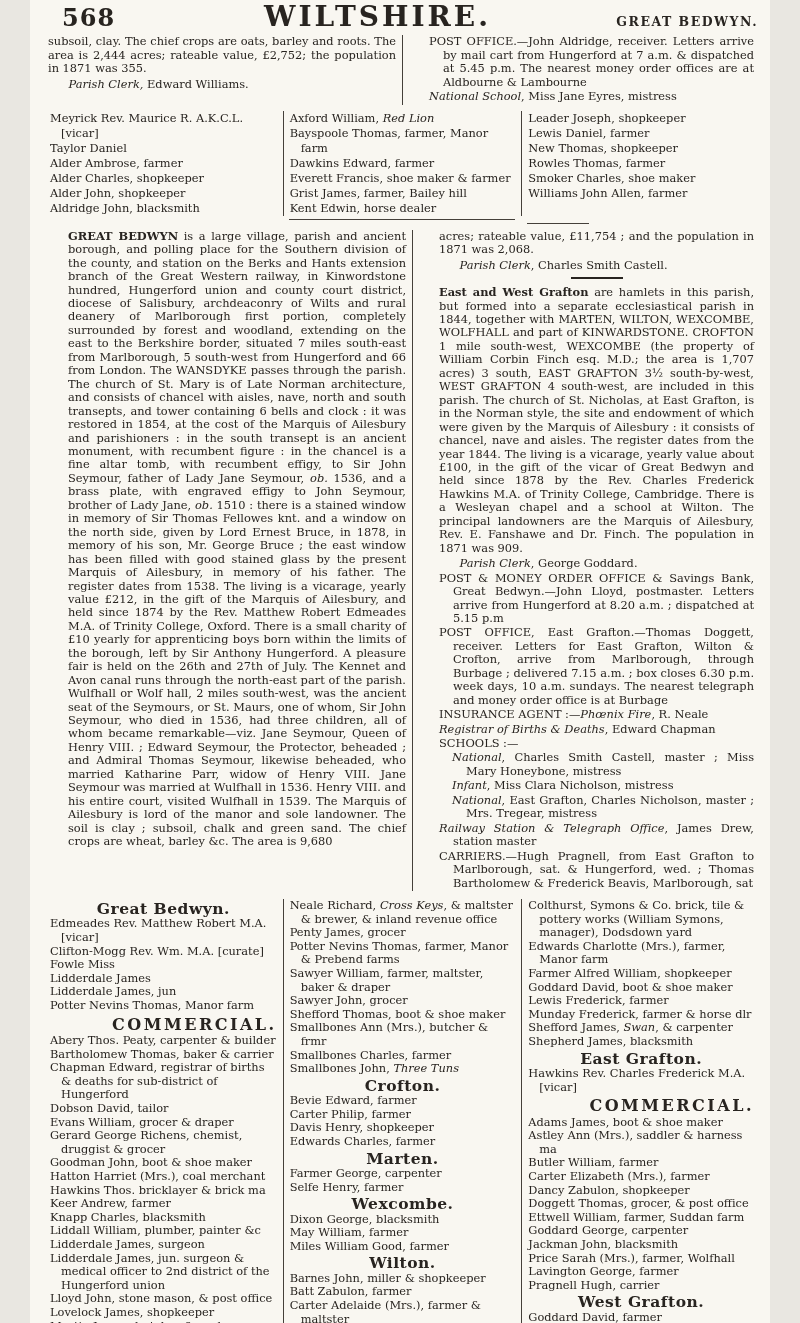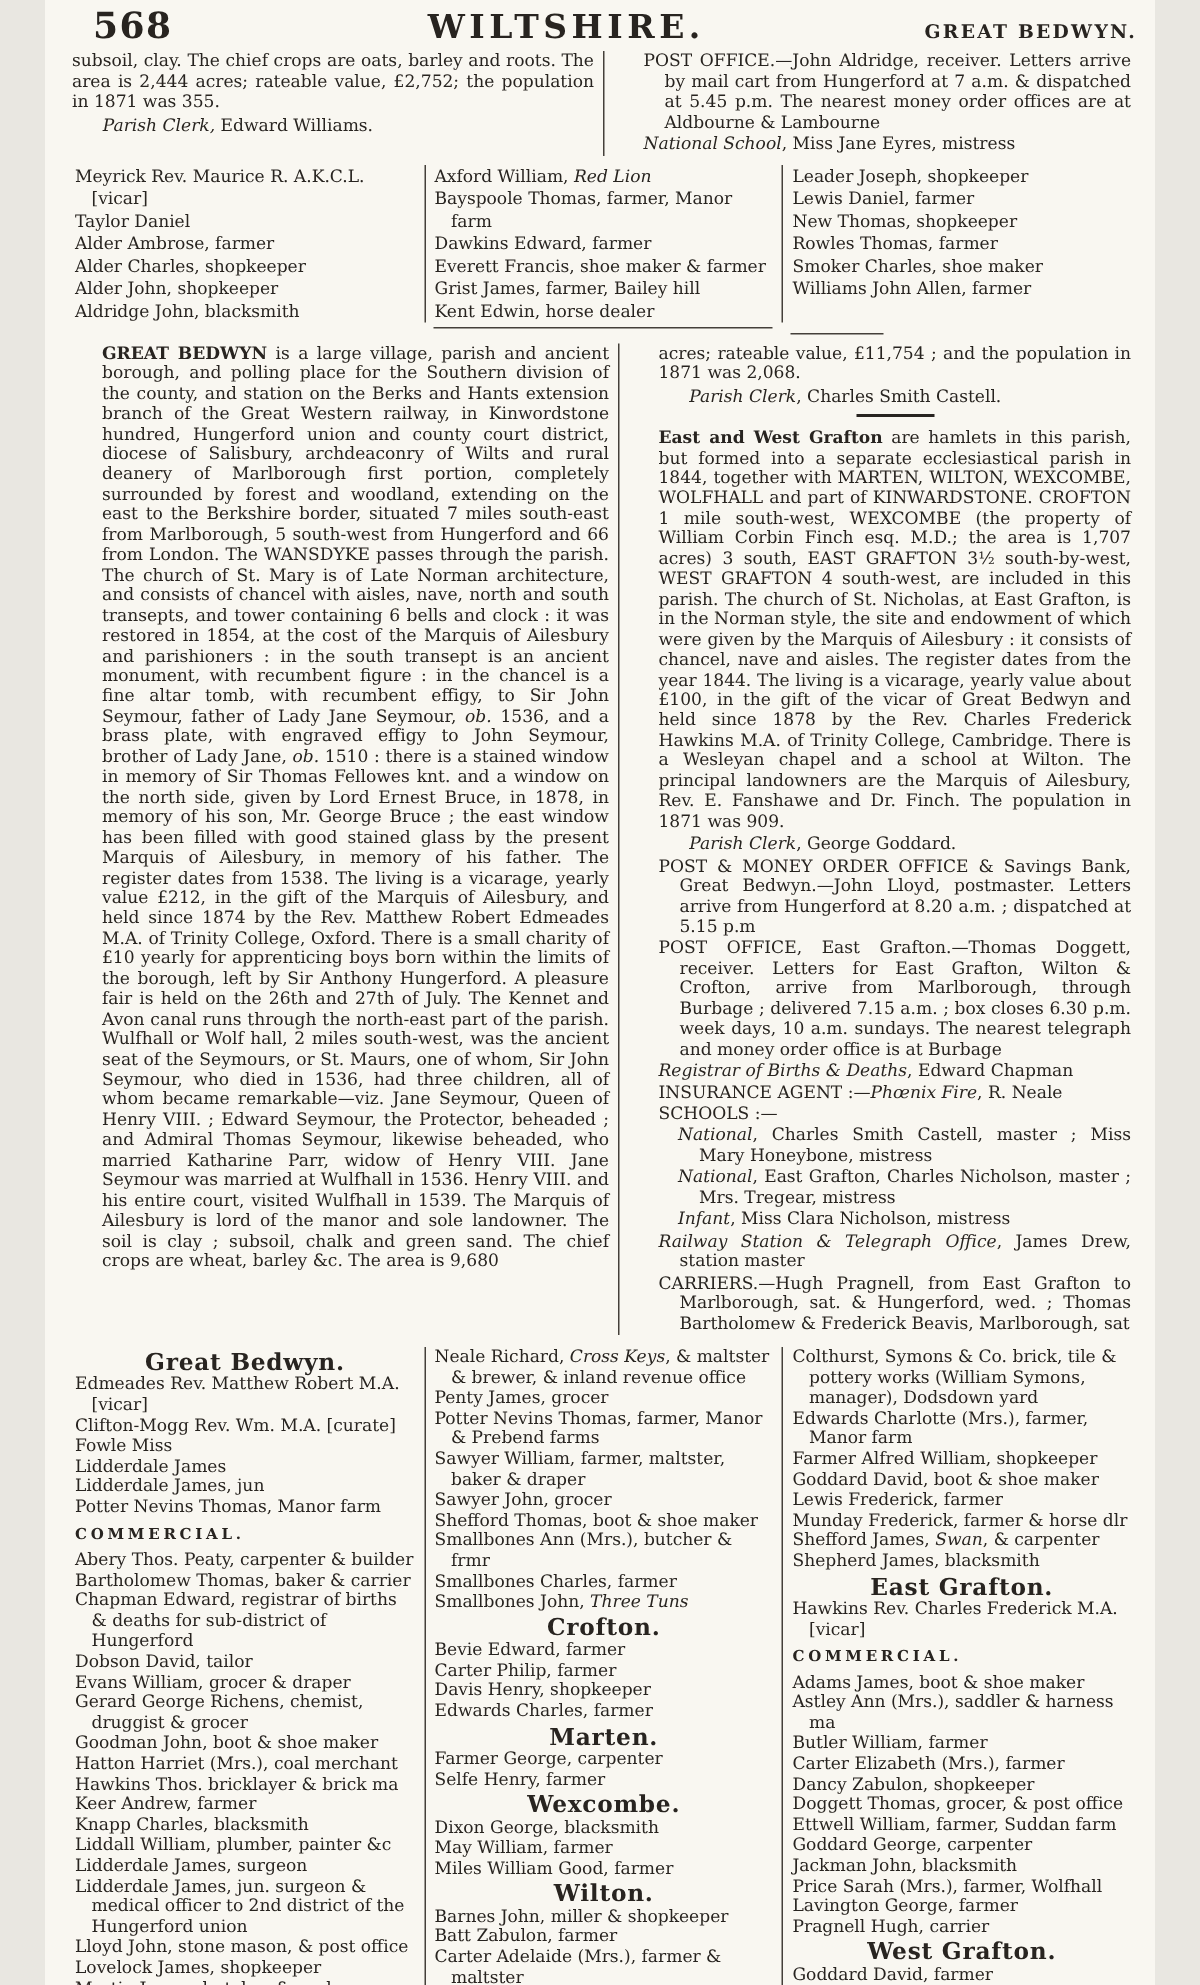--- a/index.html
+++ b/index.html
@@ -11,21 +11,21 @@
   .page{
     width:740px;min-height:1323px;box-sizing:border-box;
     margin:0 auto;background:var(--paper);color:var(--ink);
     font-family:"DejaVu Serif", serif;
     font-size:11.4px;line-height:13.45px;
     padding:8px 10px 12px 14px;position:relative;
   }
   
   .page-header{display:flex;align-items:baseline;margin:2px 0 7px;}
   .page-number{width:130px;font-size:24px;font-weight:700;letter-spacing:1px;padding-left:18px;}
-  .page-title{flex:1;text-align:center;font-size:22px;font-weight:700;letter-spacing:3px;}
+  .page-title{flex:1;text-align:center;font-size:28px;font-weight:700;letter-spacing:3px;}
   .running-head{width:195px;text-align:right;font-size:12.5px;font-weight:700;letter-spacing:1.5px;padding-right:2px;}
 
   
   .two-col{display:flex;}
   .two-col .col{width:50%;box-sizing:border-box;padding:0 6px 0 4px;}
   .two-col .col.right{border-left:1px solid var(--rule);padding-left:26px;}
   .three-col{display:flex;}
   .lcol,.dcol{width:33.333%;box-sizing:border-box;padding:0 6px;}
   .lcol + .lcol, .dcol + .dcol{border-left:1px solid var(--rule);}
 
@@ -44,21 +44,21 @@
   .endrule-row{display:flex;height:10px;}
   .endrule-row .cell{width:33.333%;position:relative;}
   .rule-full{position:absolute;left:6px;right:6px;top:3px;border-top:1px solid var(--rule);}
   .rule-short{position:absolute;left:6px;width:62px;top:7px;border-top:1px solid var(--rule);}
 
   .main-section{margin-top:4px;margin-left:20px;}
   .divider{width:52px;border-top:2px solid var(--ink);margin:5px auto 7px;}
 
   .directory-section{margin-top:8px;}
   .place-heading{font-size:15.5px;font-weight:700;text-align:center;margin:3px 0 2px;letter-spacing:.5px;}
-  .commercial-label{font-size:10px;font-weight:700;text-align:left;letter-spacing:2.5px;margin:5px 0 3px;}
+  .commercial-label{font-size:16px;font-weight:700;text-align:right;letter-spacing:2.5px;margin:5px 0 3px;}
   .signature{text-align:center;font-size:19px;font-weight:700;margin-top:10px;letter-spacing:1px;}
 </style>
 </head>
 <body>
 
 <div class="page">
 
   <header class="page-header">
     <div class="page-number">568</div>
     <div class="page-title">WILTSHIRE.</div>
@@ -119,26 +119,26 @@
     </div>
     <div class="col right">
       <p class="para">acres; rateable value, £11,754 ; and the population in 1871 was 2,068.</p>
       <p class="para clerk"><i>Parish Clerk</i>, Charles Smith Castell.</p>
       <div class="divider"></div>
       <p class="para"><b>East and West Grafton</b> are hamlets in this parish, but formed into a separate ecclesiastical parish in 1844, together with MARTEN, WILTON, WEXCOMBE, WOLFHALL and part of KINWARDSTONE.  CROFTON 1 mile south-west, WEXCOMBE (the property of William Corbin Finch esq. M.D.; the area is 1,707 acres) 3 south, EAST GRAFTON 3½ south-by-west, WEST GRAFTON 4 south-west, are included in this parish.  The church of St. Nicholas, at East Grafton, is in the Norman style, the site and endowment of which were given by the Marquis of Ailesbury : it consists of chancel, nave and aisles.  The register dates from the year 1844.  The living is a vicarage, yearly value about £100, in the gift of the vicar of Great Bedwyn and held since 1878 by the Rev. Charles Frederick Hawkins M.A. of Trinity College, Cambridge.  There is a Wesleyan chapel and a school at Wilton.  The principal landowners are the Marquis of Ailesbury, Rev. E. Fanshawe and Dr. Finch.  The population in 1871 was 909.</p>
       <p class="para clerk"><i>Parish Clerk</i>, George Goddard.</p>
       <div>
           <div class="para hang">POST &amp; MONEY ORDER OFFICE &amp; Savings Bank, Great Bedwyn.—John Lloyd, postmaster.  Letters arrive from Hungerford at 8.20 a.m. ; dispatched at 5.15 p.m</div>
           <div class="para hang">POST OFFICE, East Grafton.—Thomas Doggett, receiver. Letters for East Grafton, Wilton &amp; Crofton, arrive from Marlborough, through Burbage ; delivered 7.15 a.m. ; box closes 6.30 p.m. week days, 10 a.m. sundays.  The nearest telegraph and money order office is at Burbage</div>
+          <div class="para hang">INSURANCE AGENT :—<i>Phœnix Fire</i>, R. Neale</div>
           <div class="para hang"><i>Registrar of Births &amp; Deaths</i>, Edward Chapman</div>
-          <div class="para hang">INSURANCE AGENT :—<i>Phœnix Fire</i>, R. Neale</div>
           <div class="para hang">SCHOOLS :—</div>
           <div class="para hang sub"><i>National</i>, Charles Smith Castell, master ; Miss Mary Honeybone, mistress</div>
+          <div class="para hang sub"><i>Infant</i>, Miss Clara Nicholson, mistress</div>
           <div class="para hang sub"><i>National</i>, East Grafton, Charles Nicholson, master ; Mrs. Tregear, mistress</div>
-          <div class="para hang sub"><i>Infant</i>, Miss Clara Nicholson, mistress</div>
           <div class="para hang"><i>Railway Station &amp; Telegraph Office</i>, James Drew, station master</div>
           <div class="para hang">CARRIERS.—Hugh Pragnell, from East Grafton to Marlborough, sat. &amp; Hungerford, wed. ; Thomas Bartholomew &amp; Frederick Beavis, Marlborough, sat</div>
         </div>
     </div>
   </section>
 
   <section class="three-col directory-section">
 
     <div class="dcol">
       <h3 class="place-heading">Great Bedwyn.</h3>

